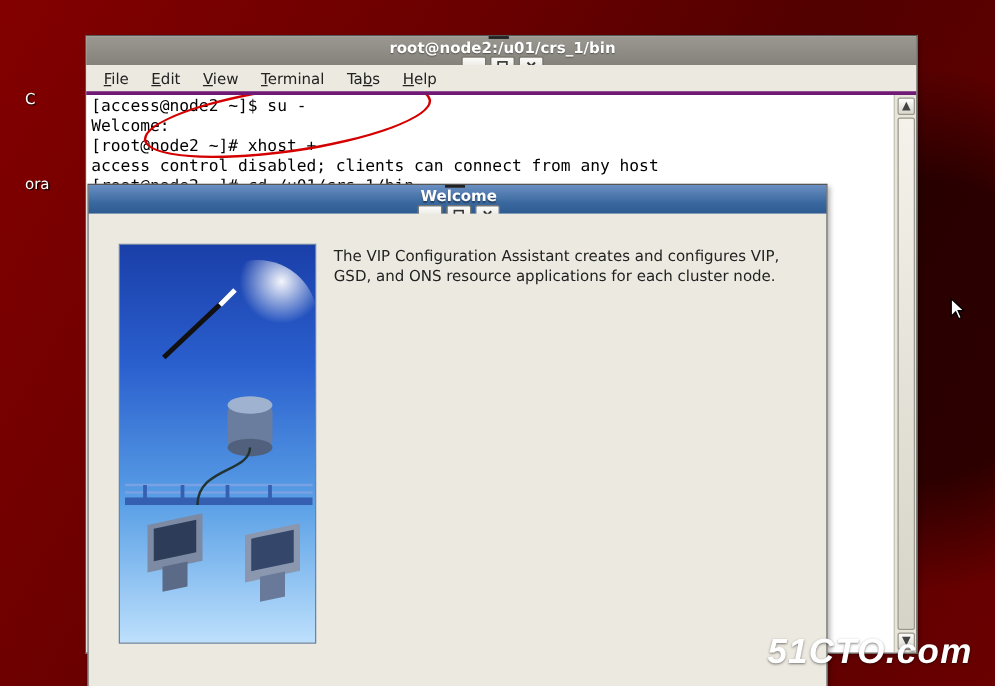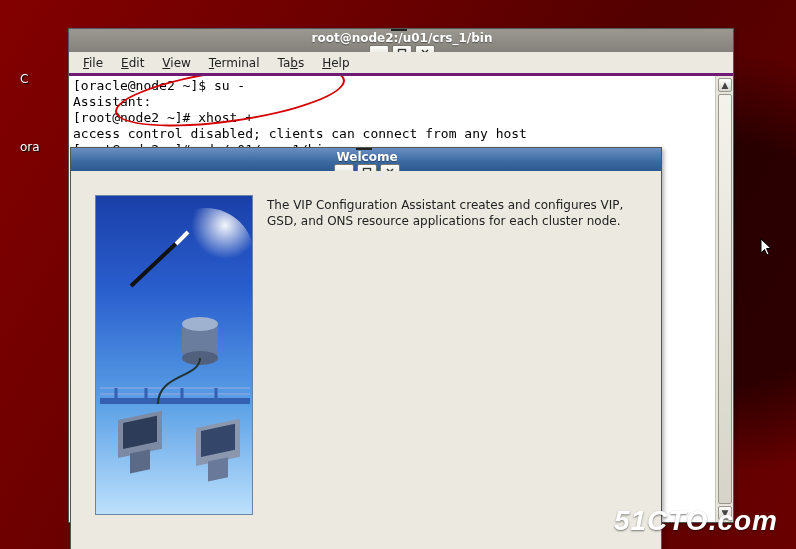--- a/index.html
+++ b/index.html
@@ -178,22 +178,22 @@
   </div>
   <div class="menubar">
     <span class="menu"><span class="ul">F</span><span>ile</span></span>
     <span class="menu"><span class="ul">E</span>dit</span>
     <span class="menu"><span class="ul">V</span>iew</span>
     <span class="menu"><span class="ul">T</span>erminal</span>
     <span class="menu">Ta<span class="ul">b</span>s</span>
     <span class="menu"><span class="ul">H</span>elp</span>
   </div>
   <div class="term-body">
-    <div class="term-text"><span>[oracle@node2 ~]$ su -</span>
-<span>Assistant:</span>
+    <div class="term-text"><span>[access@node2 ~]$ su -</span>
+<span>Welcome:</span>
 <span>[root@node2 ~]# xhost +</span>
 <span>access control disabled; clients can connect from any host</span>
 <span>[root@node2 ~]# cd /u01/crs_1/bin</span>
       <div class="annot" style="left:45px; top:-6px; width:232px; height:52px;"></div>
     </div>
     <div class="term-scroll">
       <div class="arrow up">▲</div>
       <div class="thumb"></div>
       <div class="arrow dn">▼</div>
     </div>

